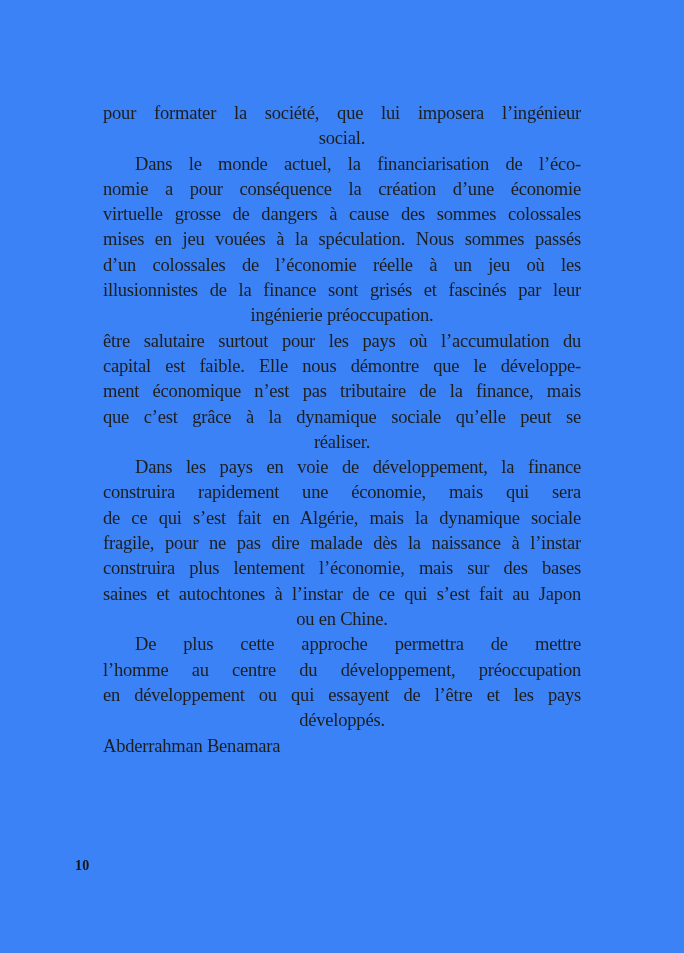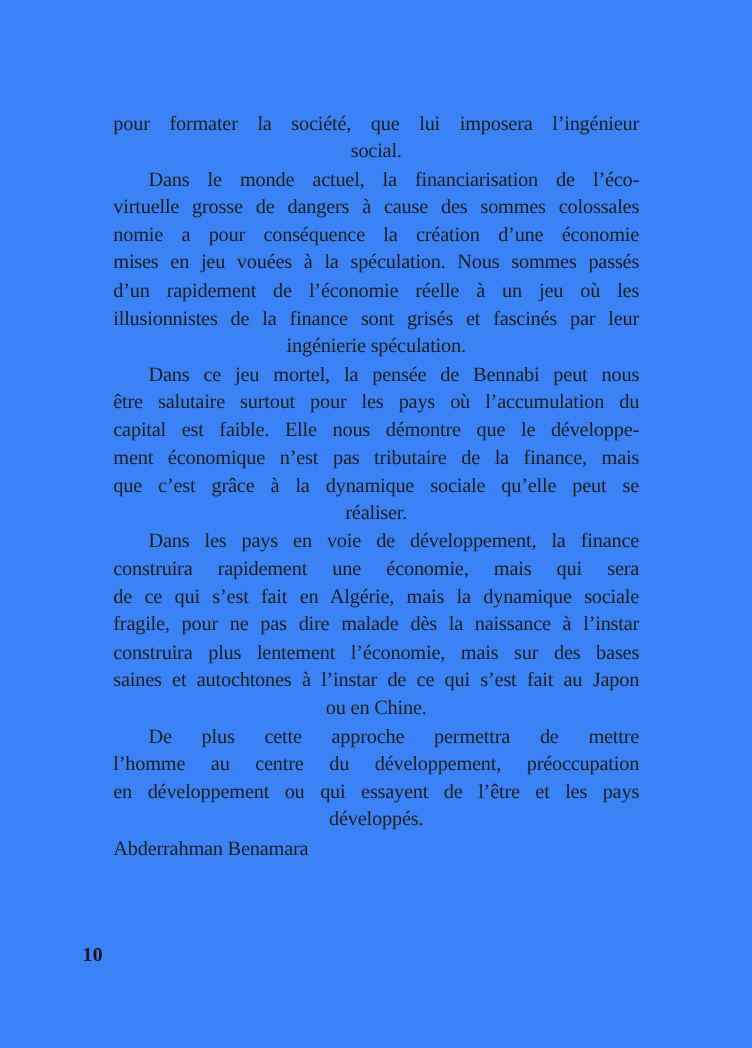--- a/index.html
+++ b/index.html
@@ -41,47 +41,46 @@
   .signature {
     text-align: left;
     padding-right: 16px;
     margin-top: 1px;
     color: #1e1e1c;
   }
   .page-number {
     position: absolute;
     left: 75px;
     top: 858px;
-    font-size: 18px;
+    font-size: 14px;
     font-weight: bold;
     color: #161614;
     letter-spacing: 0.3px;
   }
 </style>
 </head>
 <body>
 
 <div class="book-page">
   <div class="text-block">
     <div id="paragraphs-container">
         <div class="para">
           <div class="line justify">pour formater la société, que lui imposera l’ingénieur</div>
           <div class="line">social.</div>
         </div>
         <div class="para">
           <div class="line justify indent">Dans le monde actuel, la financiarisation de l’éco-</div>
+          <div class="line justify">nomie a pour conséquence la création d’une économie</div>
           <div class="line justify">virtuelle grosse de dangers à cause des sommes colossales</div>
-          <div class="line justify">nomie a pour conséquence la création d’une économie</div>
           <div class="line justify">mises en jeu vouées à la spéculation. Nous sommes passés</div>
-          <div class="line justify">d’un rapidement de l’économie réelle à un jeu où les</div>
+          <div class="line justify">d’un colossales de l’économie réelle à un jeu où les</div>
           <div class="line justify">illusionnistes de la finance sont grisés et fascinés par leur</div>
-          <div class="line">ingénierie  spéculation.</div>
+          <div class="line">ingénierie  préoccupation.</div>
         </div>
         <div class="para">
-          <div class="line justify indent">Dans ce jeu mortel, la pensée de Bennabi peut nous</div>
           <div class="line justify">être salutaire surtout pour les pays où l’accumulation du</div>
           <div class="line justify">capital est faible. Elle nous démontre que le développe-</div>
           <div class="line justify">ment économique n’est pas tributaire de la finance, mais</div>
           <div class="line justify">que c’est grâce à la dynamique sociale qu’elle peut se</div>
           <div class="line">réaliser.</div>
         </div>
         <div class="para">
           <div class="line justify indent">Dans les pays en voie de développement, la finance</div>
           <div class="line justify">construira rapidement une économie, mais qui sera</div>
           <div class="line justify">de ce qui s’est fait en Algérie, mais la dynamique sociale</div>

